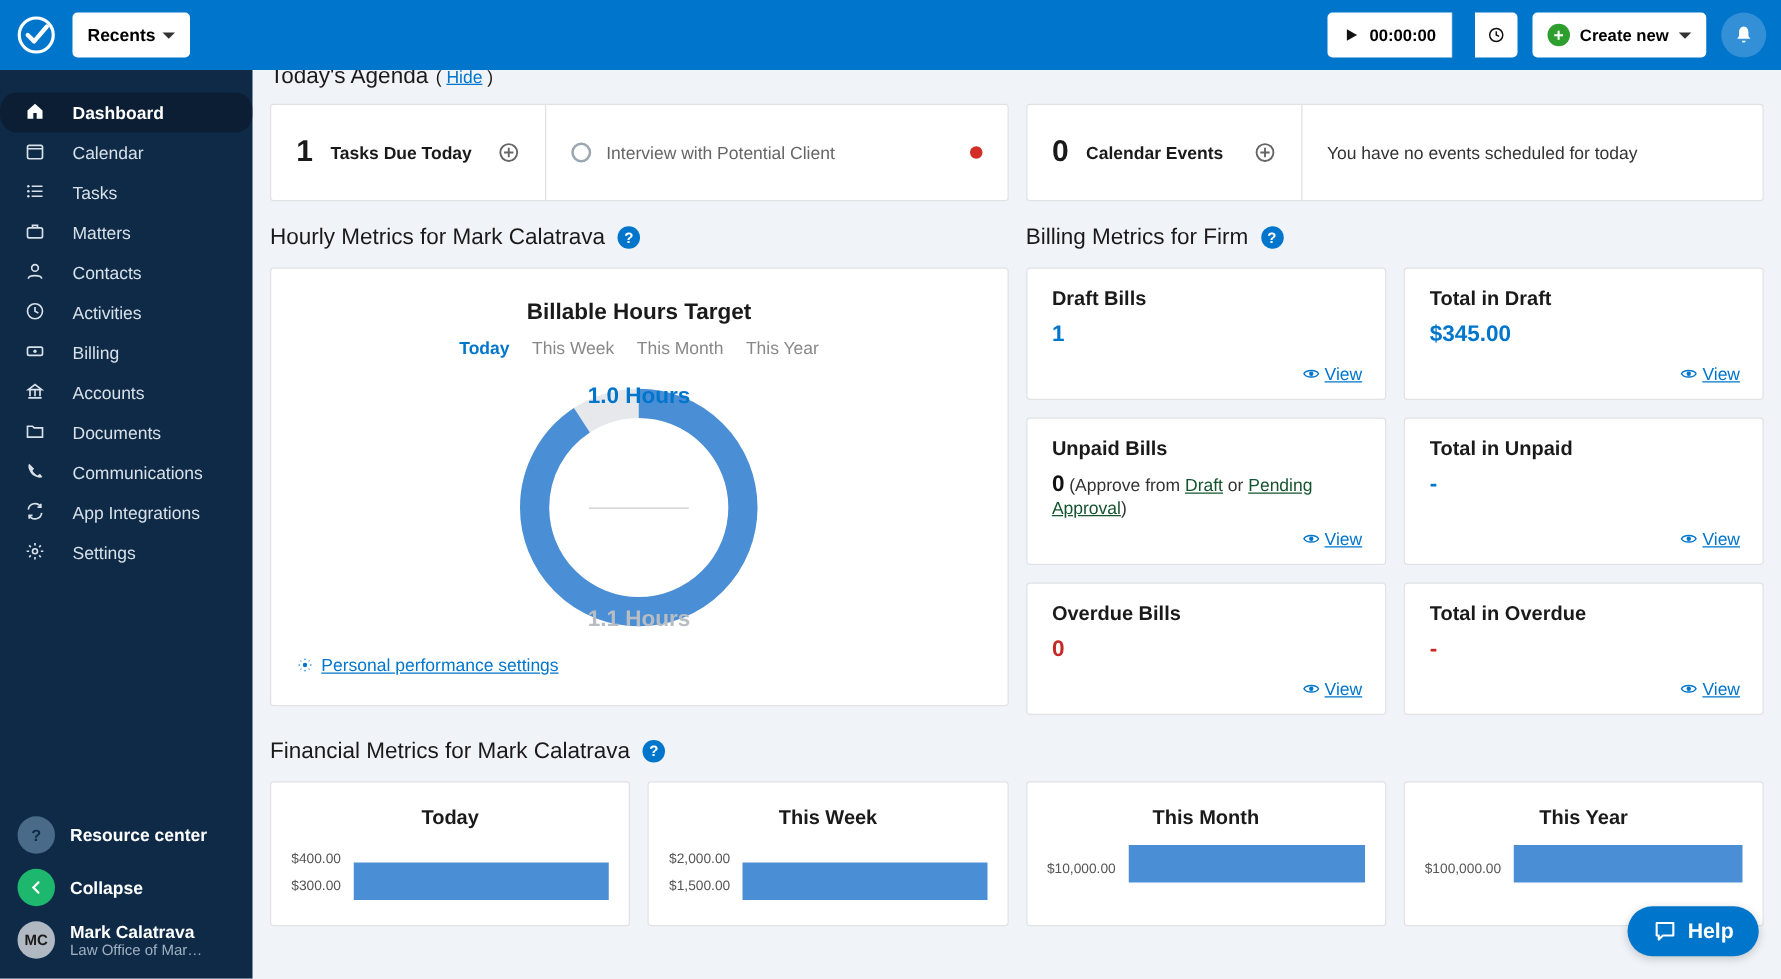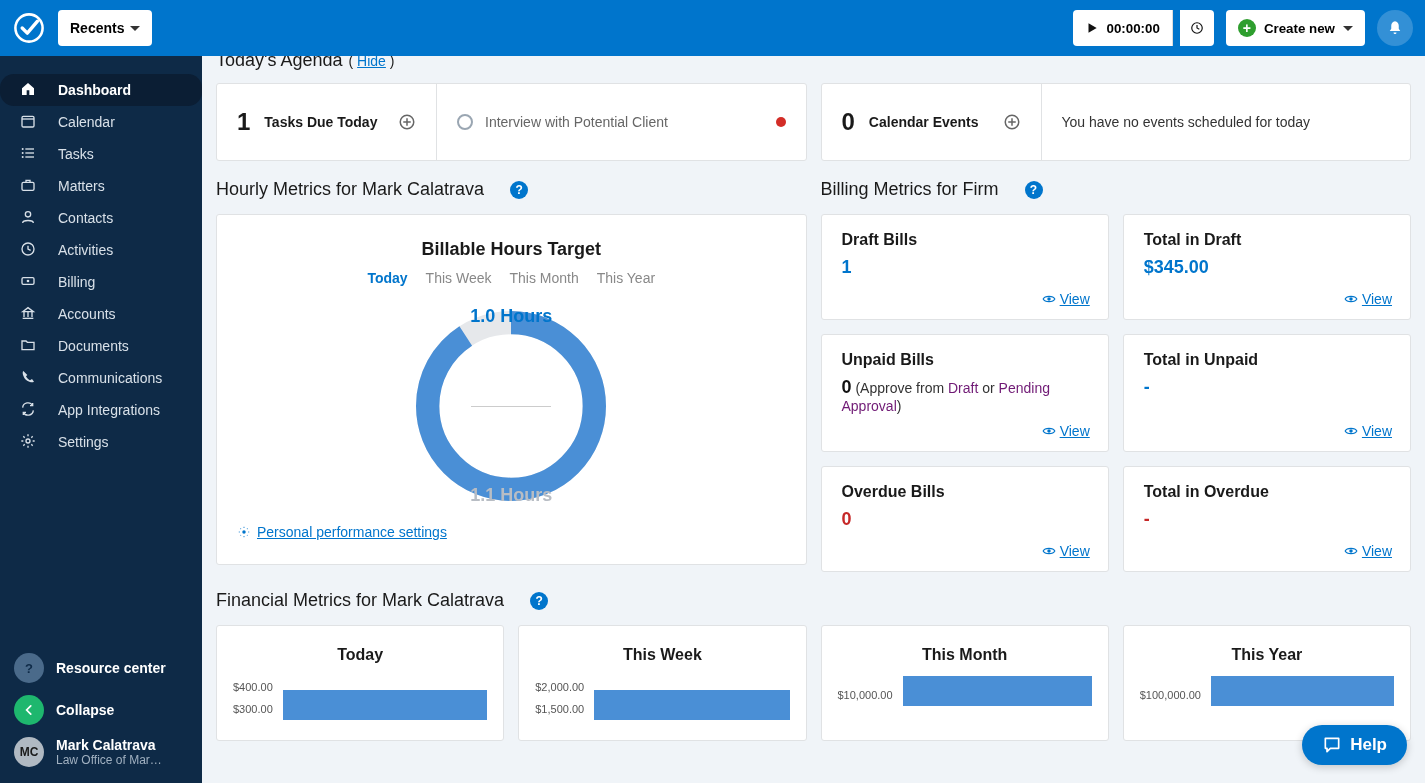--- a/index.html
+++ b/index.html
@@ -60,21 +60,21 @@
     font-size: 14px;
     font-weight: 600;
     display: flex;
     align-items: center;
     gap: 6px;
     cursor: pointer;
   }
   .spacer { flex: 1; }
   .timer-group {
     display: flex;
-    gap: 7px;
+    gap: 18px;
   }
   .timer-btn, .clock-btn {
     height: 36px;
     background: #fff;
     border: none;
     border-radius: 4px;
     padding: 0 12px;
     display: flex;
     align-items: center;
     gap: 8px;
@@ -238,21 +238,21 @@
   }
   .radio-empty {
     width: 16px; height: 16px; border: 2px solid #9aa6b2; border-radius: 50%;
   }
   .dot-red { width: 10px; height: 10px; background: #d32d27; border-radius: 50%; margin-left: auto;}
   .no-events { color: #333; }
   
   .split-row { display: flex; gap: 14px; margin-bottom: 18px;}
   .h-metrics { flex: 1; min-width: 0; }
   .b-metrics { flex: 1; min-width: 0; }
-  .metrics-title-row { display: flex; align-items: center; gap: 26px; margin-bottom: 14px; }
+  .metrics-title-row { display: flex; align-items: center; gap: 10px; margin-bottom: 14px; }
   .hourly-card { padding: 24px 20px; }
   .bht-title { font-size: 18px; font-weight: 800; text-align: center; }
   .bht-tabs { display: flex; justify-content: center; gap: 18px; margin: 10px 0 20px; }
   .bht-tab { color: #888; font-size: 14px; cursor: pointer;}
   .bht-tab.active { color: #0075CC; font-weight: 700; }
   .donut-wrap { display: flex; justify-content: center; }
   .donut { position: relative; width: 200px; height: 200px; }
   .donut svg { width: 200px; height: 200px; transform: rotate(-90deg); }
   .donut .inner {
     position: absolute; top: 0; left: 0; width: 100%; height: 100%;
@@ -272,21 +272,21 @@
   .bm-title { font-size: 16px; font-weight: 800; margin-bottom: 8px; }
   .bm-value { font-size: 18px; font-weight: 800; }
   .bm-value.blue { color: #0075CC; }
   .bm-value.red { color: #c62828; }
   .bm-view {
     position: absolute; right: 18px; bottom: 12px;
     color: #0075CC; text-decoration: underline; display: flex; align-items: center; gap: 4px;
     font-size: 14px; cursor: pointer;
   }
   .bm-sub { font-size: 14px; color: #333; }
-  .bm-sub a { color: #701a75; cursor: pointer;}
+  .bm-sub a { color: #14532d; text-decoration: underline; cursor: pointer;}
   
   .fm-row { display: flex; gap: 14px; }
   .fm-card { flex: 1; padding: 20px 16px; }
   .fm-title { font-size: 16px; font-weight: 800; text-align: center; margin-bottom: 12px; }
   .fm-axis { font-size: 11px; color: #555; line-height: 2; }
   .fm-bar-wrap { display: flex; gap: 10px; align-items: flex-end; }
   .fm-axis-col { display: flex; flex-direction: column; align-items: flex-end; }
   .fm-bar { flex: 1; background: #4a8fd6; height: 30px; }
   svg.ico { width: 16px; height: 16px; }
   .caret-down::after {

